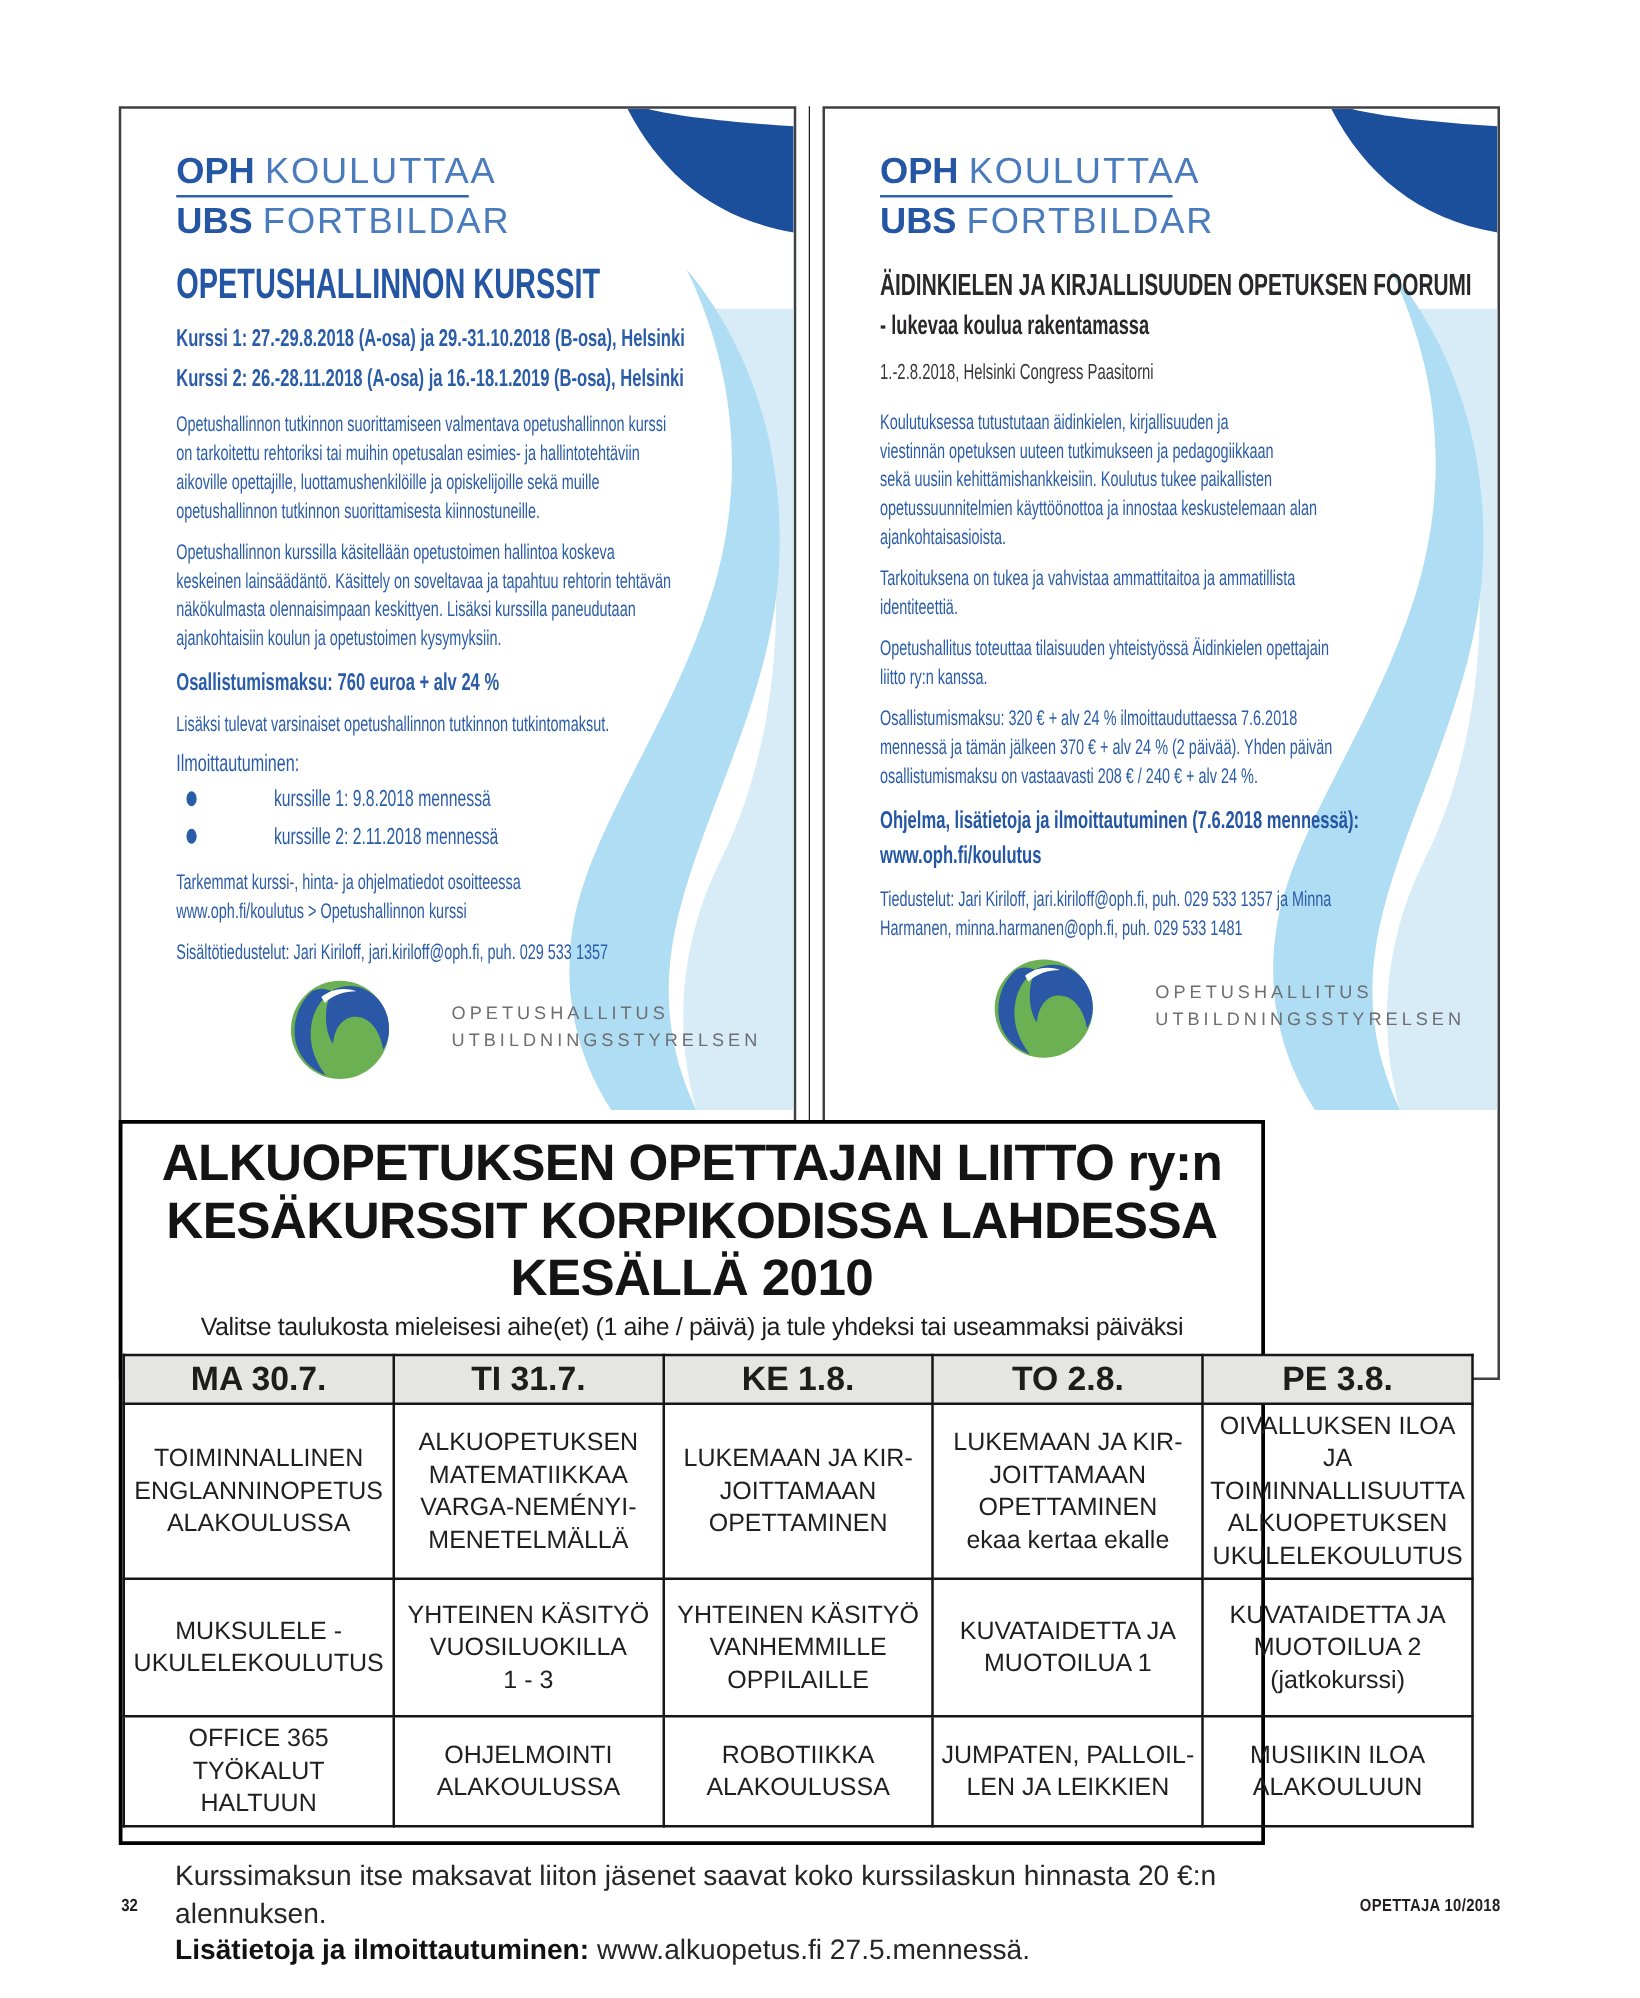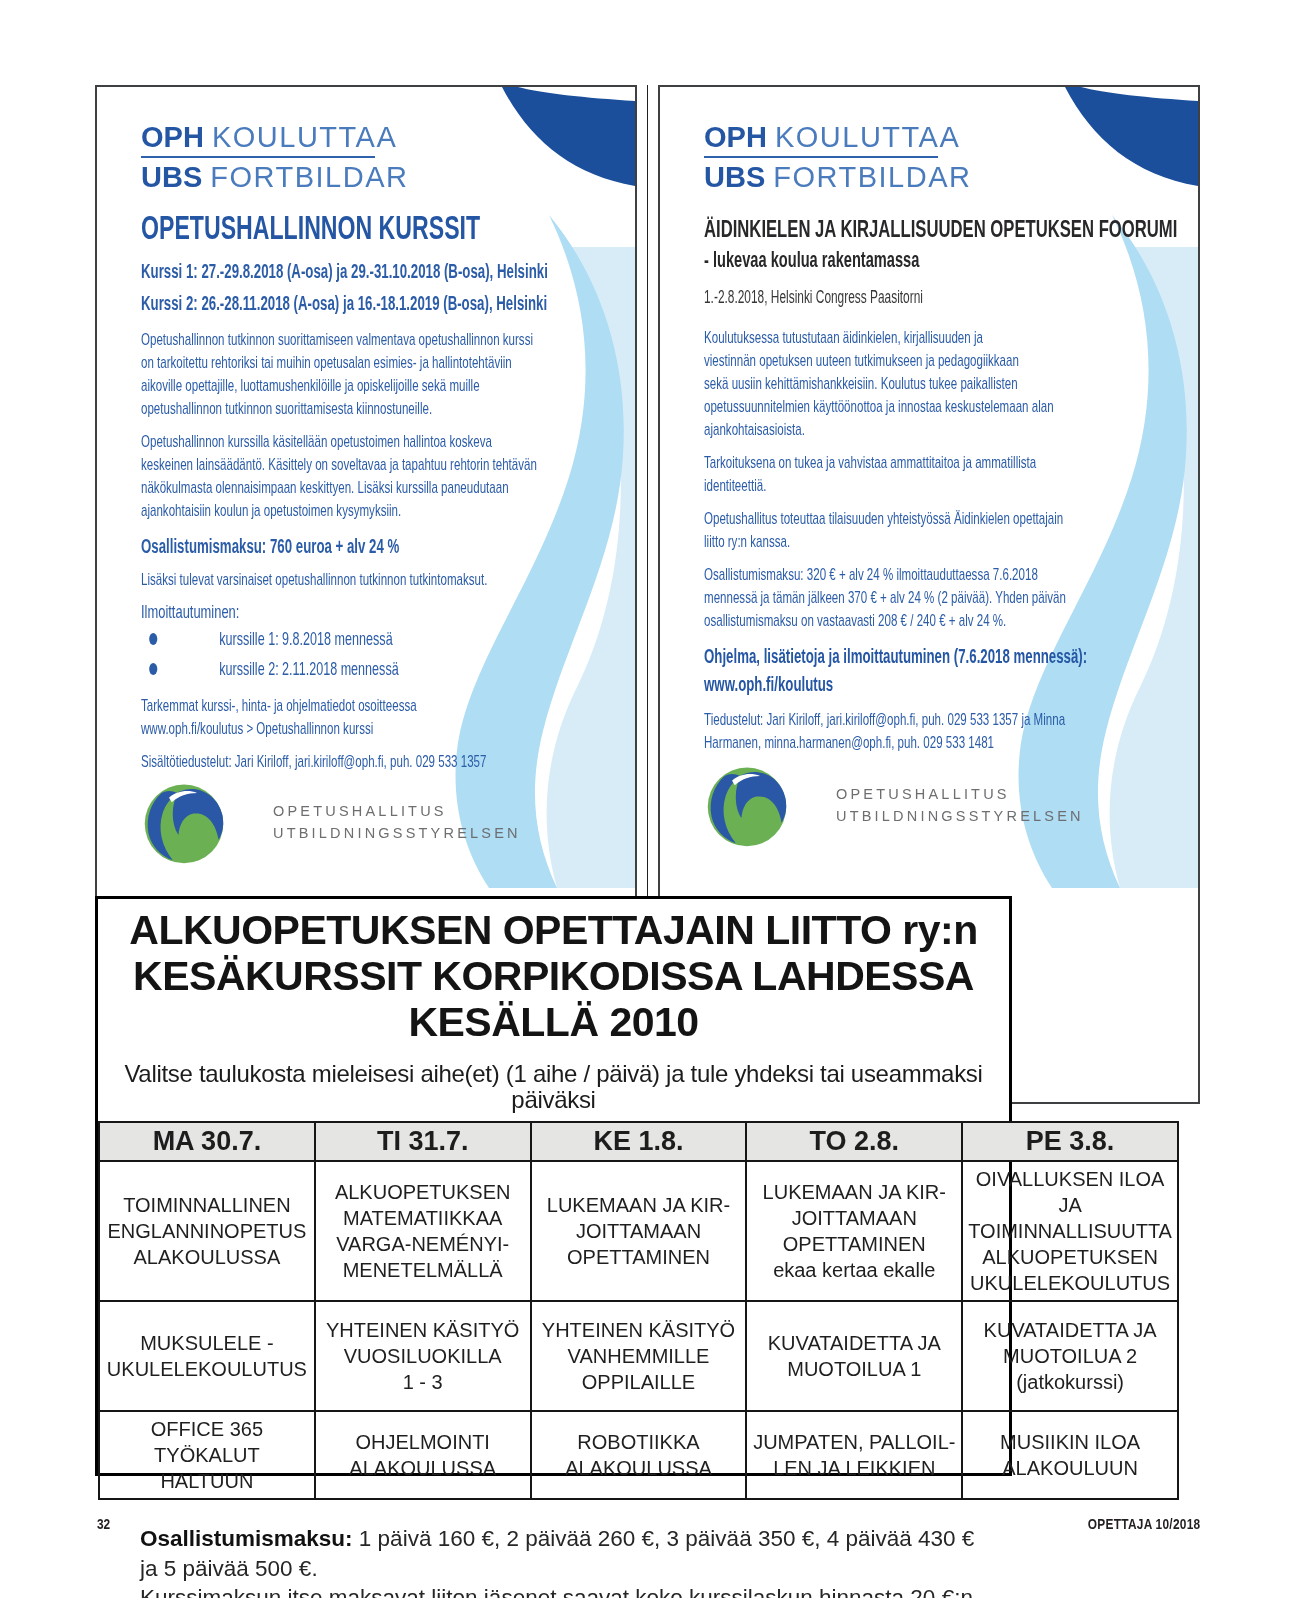--- a/index.html
+++ b/index.html
@@ -36,28 +36,28 @@
   .p{font-size:17px;line-height:23px;color:#2b5ca8;margin-top:10px;}
   .fee-line{font-weight:bold;font-size:19.5px;line-height:24px;color:#2b5ca8;margin-top:12px;white-space:nowrap;}
   .note{font-size:17px;line-height:23px;color:#2b5ca8;margin-top:10px;white-space:nowrap;}
   .reg{font-size:19px;line-height:24px;color:#2b5ca8;margin-top:9px;}
   .bullet{position:relative;padding-left:115px;font-size:18.5px;line-height:30px;color:#2b5ca8;white-space:nowrap;}
   .bullet:first-of-type{margin-top:7px;}
   .dot{position:absolute;left:12px;top:9px;width:12px;height:12px;border-radius:50%;background:#2b5ca8;}
   .cta{font-weight:bold;font-size:19.5px;line-height:28px;color:#2456a4;margin-top:10px;}
   .contact{font-size:17px;line-height:23px;color:#2b5ca8;margin-top:10px;}
 
-  .org-row{display:flex;align-items:center;margin-top:6px;}
+  .org-row{display:flex;align-items:center;margin-top:6px;justify-content:flex-end;}
   .org-ball{width:86px;height:86px;flex:0 0 auto;}
   .org-text{margin-left:46px;color:#6d6e71;font-size:14.5px;line-height:22px;letter-spacing:3.2px;white-space:nowrap;}
 
   
   .bottom-box{position:absolute;left:95px;top:896px;width:917px;height:580px;border:3px solid #000;box-sizing:border-box;background:#fff;}
   .big-title{font-weight:bold;font-size:41px;line-height:46px;color:#141414;text-align:center;letter-spacing:-0.5px;margin-top:8px;}
-  .big-subtitle{font-size:24px;line-height:26px;color:#1c1c1c;text-align:center;letter-spacing:-0.3px;margin-top:16px;}
+  .big-subtitle{font-size:20px;line-height:26px;color:#1c1c1c;text-align:center;letter-spacing:-0.3px;margin-top:4px;}
   table.course{border-collapse:collapse;margin:8px auto 0 auto;width:1081px;table-layout:fixed;}
   table.course th{border:2px solid #161616;background:#e5e5e4;font-weight:bold;font-size:27px;color:#1d1d1d;padding:3px 0;}
   table.course td{border:2px solid #161616;font-size:20px;line-height:26px;color:#1f1f1f;text-align:center;vertical-align:middle;white-space:pre-line;padding:4px 2px;}
   tr.r1 td{height:108px;} tr.r2 td{height:100px;} tr.r3 td{height:56px;}
   .fee-block{margin:24px 30px 0 42px;font-size:22.5px;line-height:29.5px;color:#262626;}
   .fee-block b{color:#111;}
 
   
   .pagenum{position:absolute;left:97px;top:1516px;font-weight:bold;font-size:14px;color:#231f20;transform:scaleX(0.85);transform-origin:0 0;}
   .mag{position:absolute;right:112px;top:1516px;font-weight:bold;font-size:14px;letter-spacing:0.3px;color:#231f20;transform:scaleX(0.85);transform-origin:100% 0;}
@@ -223,21 +223,20 @@
           <td>ROBOTIIKKA
 ALAKOULUSSA</td>
           <td>JUMPATEN, PALLOIL-
 LEN JA LEIKKIEN</td>
           <td>MUSIIKIN ILOA
 ALAKOULUUN</td>
         </tr>
       </tbody>
     </table>
     <div class="fee-block">
-      <div><b>Osallistumismaksu:</b><span> 1 päivä 160 €, 2 päivää 260 €, 3 päivää 350 €, 4 päivää 430 € ja 5 päivää 500 €.</span></div>
       <div>Kurssimaksun itse maksavat liiton jäsenet saavat koko kurssilaskun hinnasta 20 €:n alennuksen.</div>
       <div><b>Lisätietoja ja ilmoittautuminen:</b><span> www.alkuopetus.fi  27.5.mennessä.</span></div>
     </div>
   </div>
 
   <div class="pagenum">32</div>
   <div class="mag">OPETTAJA 10/2018</div>
 
 </div>
 

